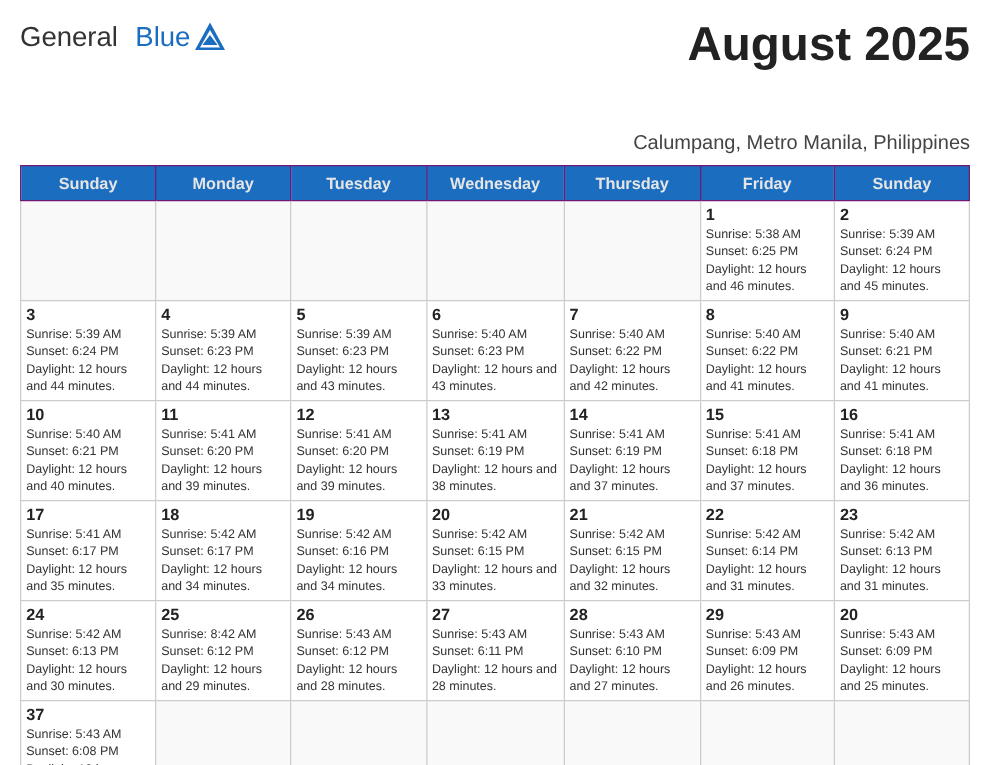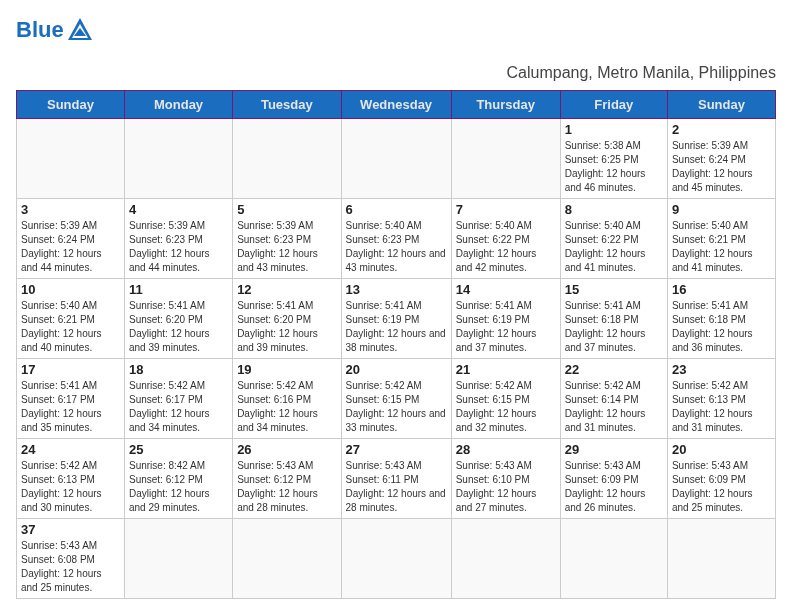--- a/index.html
+++ b/index.html
@@ -22,21 +22,21 @@
       align-items: flex-start;
     }
     .logo-text {
       display: flex;
       align-items: center;
       font-size: 22px;
       font-weight: bold;
       color: #333;
     }
     .logo-general { color: #333; font-weight: normal; }
-    .logo-blue { color: #1a6dbf; font-weight: bold; }
+    .logo-blue { color: #1a6dbf; font-weight: normal; margin-left: 14px; }
     .logo-icon {
       width: 28px;
       height: 28px;
       margin-left: 2px;
     }
     .title-area {
       text-align: right;
     }
     .calendar-title {
       font-size: 38px;
@@ -89,29 +89,31 @@
     .last-row td {
       height: 70px;
     }
   </style>
 </head>
 <body>
 
 <div class="header-section">
   <div class="logo-area">
     <div class="logo-text">
+      <span class="logo-general">General</span>
       <span class="logo-blue">Blue</span>
       <svg class="logo-icon" viewBox="0 0 28 28" xmlns="http://www.w3.org/2000/svg">
         <polygon points="14,2 26,24 2,24" fill="#1a6dbf"></polygon>
         <polygon points="14,8 22,22 6,22" fill="#fff"></polygon>
         <polygon points="14,12 20,20 8,20" fill="#1a6dbf"></polygon>
       </svg>
     </div>
   </div>
   <div class="title-area">
+    <div class="calendar-title">August 2025</div>
     <div class="calendar-subtitle">Calumpang, Metro Manila, Philippines</div>
   </div>
 </div>
 
 <table class="calendar-table">
   <thead>
     <tr>
     <th>Sunday</th>
         <th>Monday</th>
         <th>Tuesday</th>

